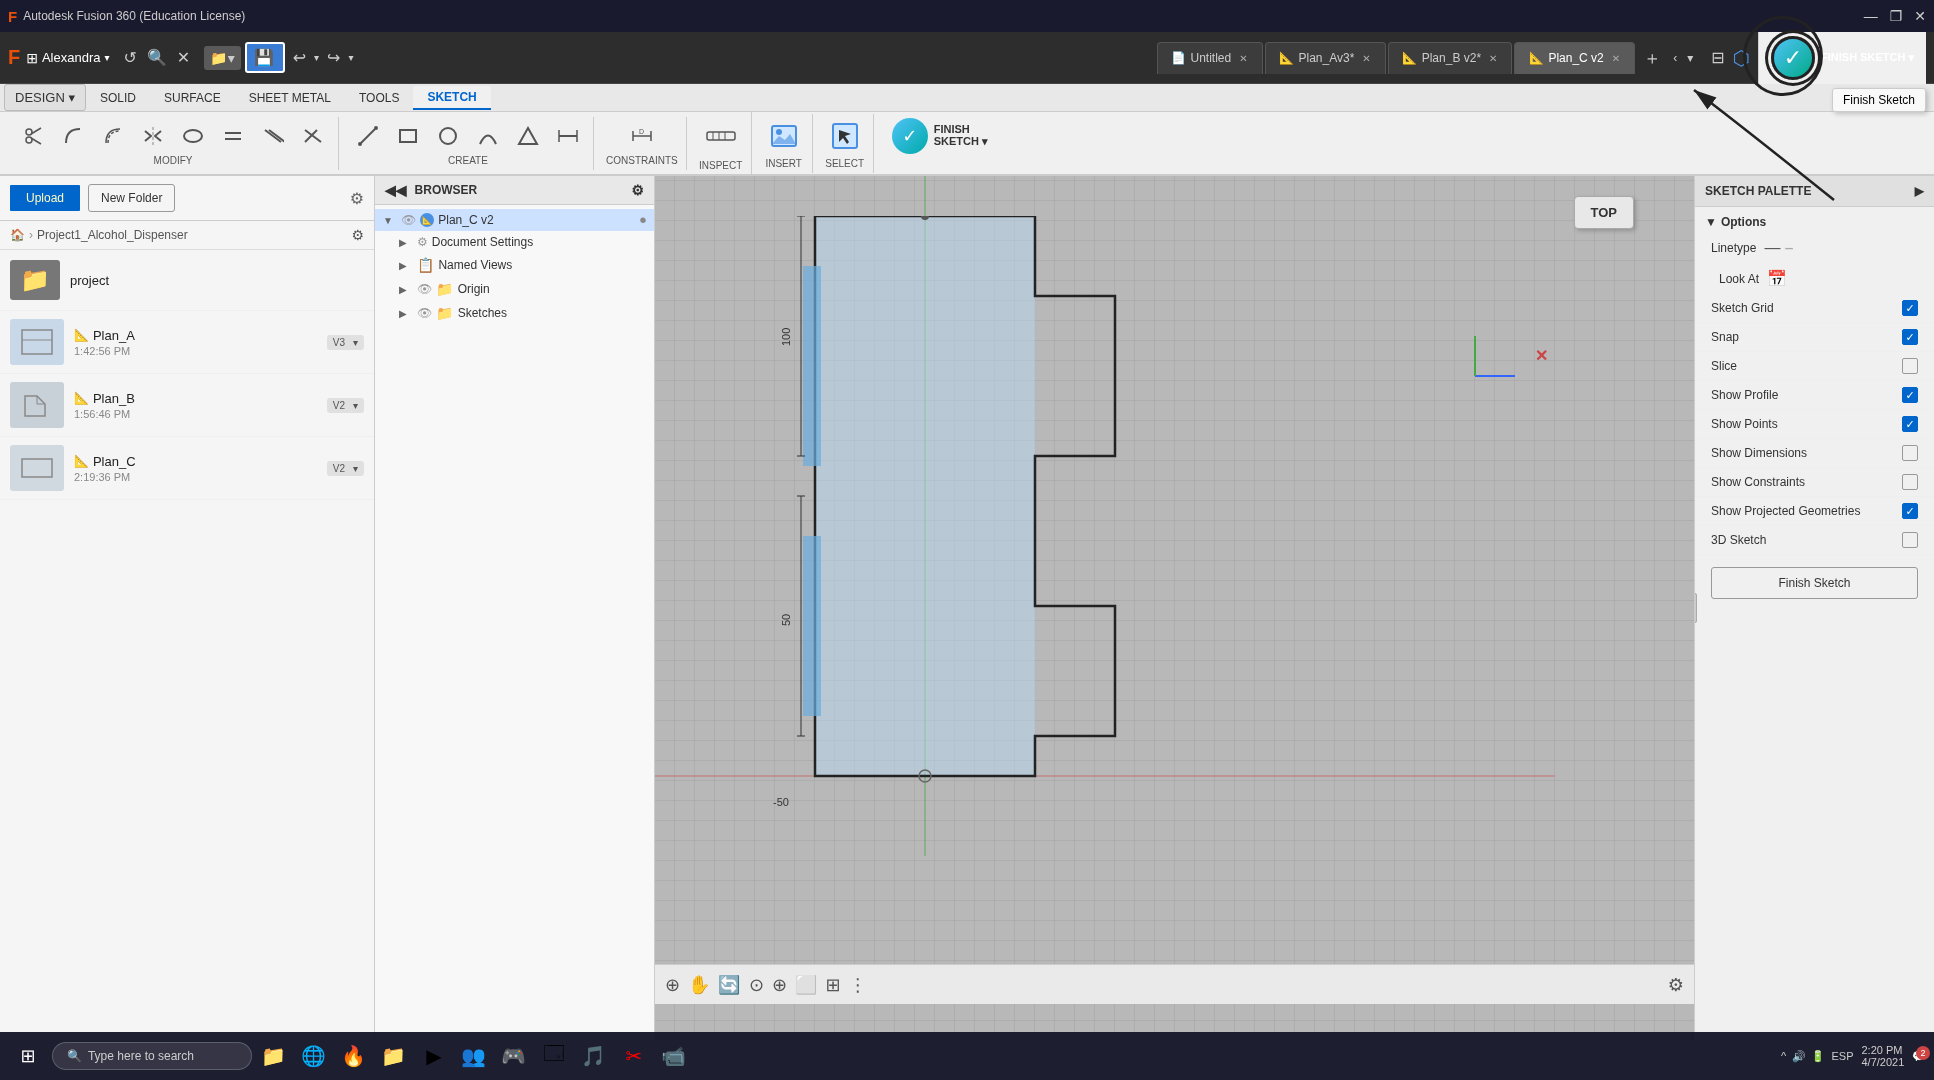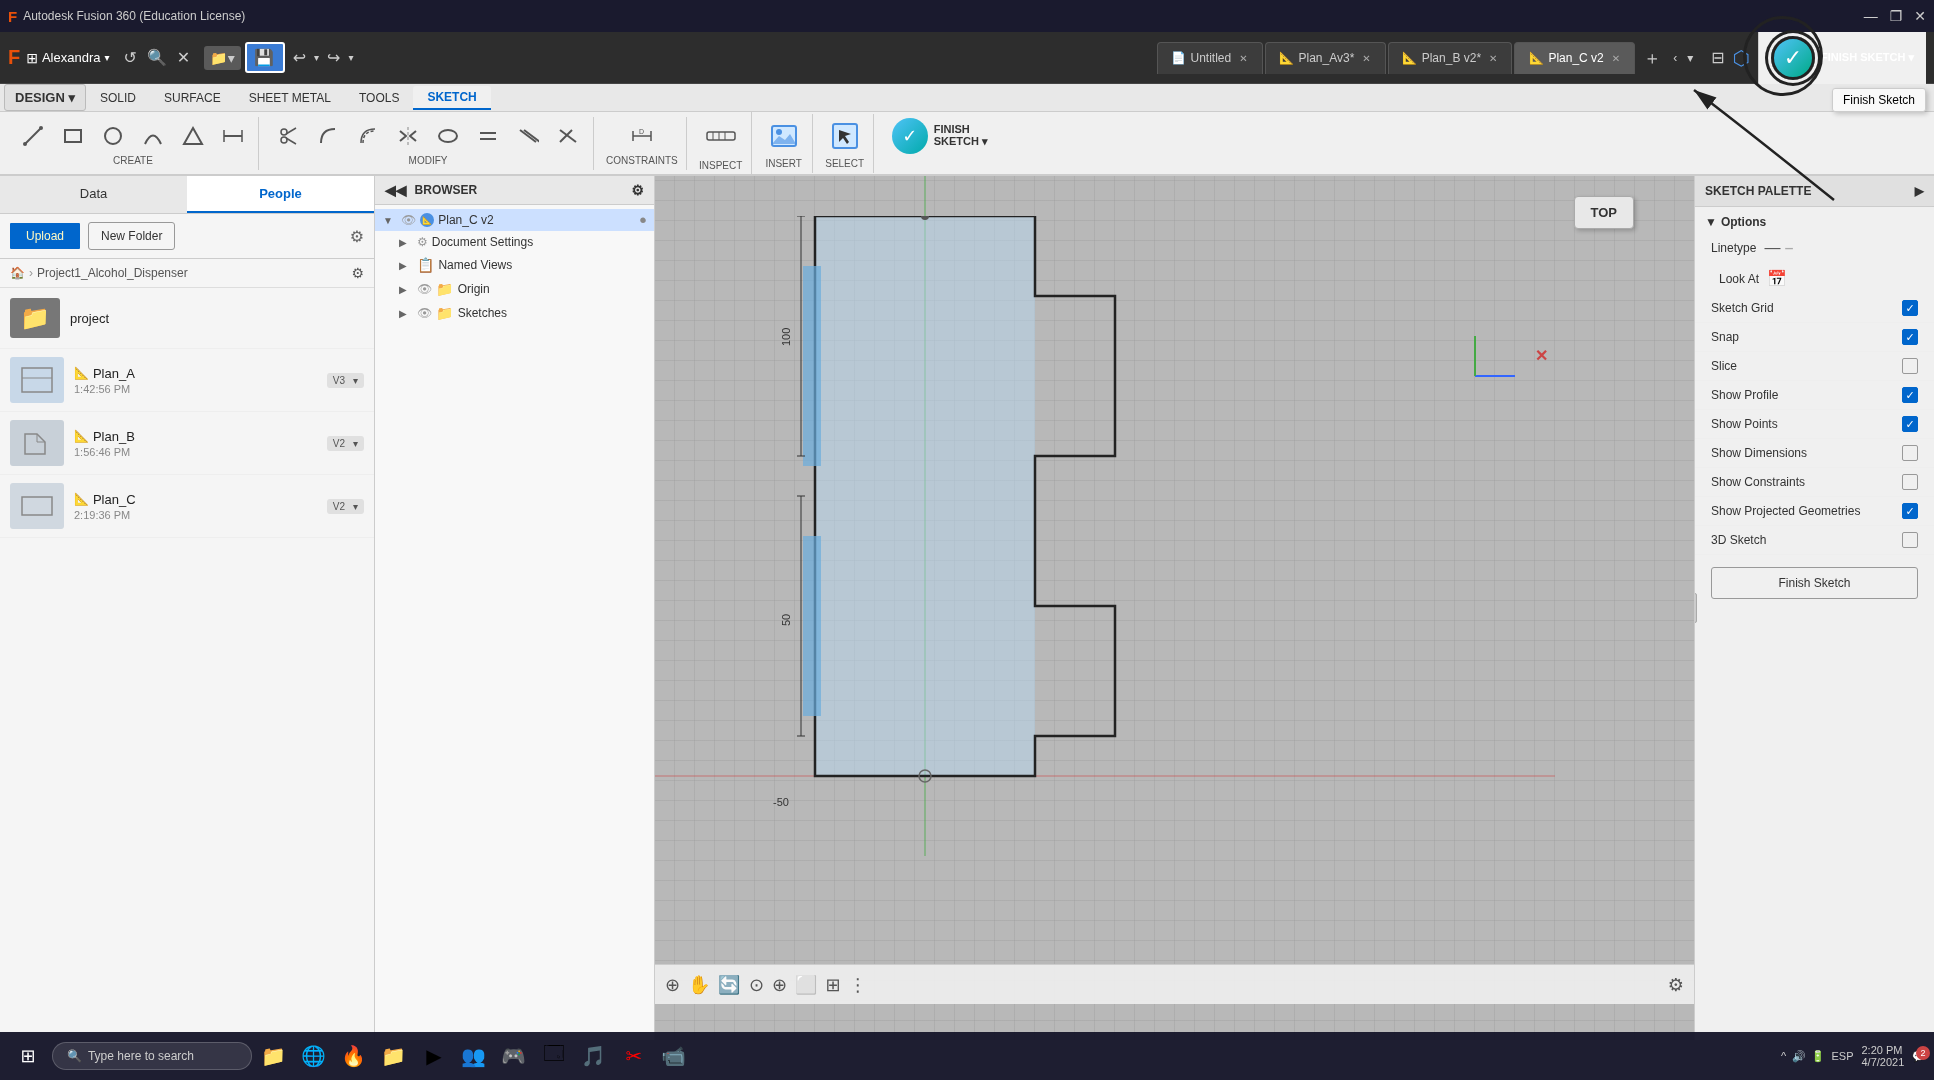--- a/index.html
+++ b/index.html
@@ -440,21 +440,21 @@
 
     
     .design-btn {
       display: flex; align-items: center; gap: 4px;
       background: #e0e0e0;
       border: 1px solid #bbb;
       border-radius: 3px;
       padding: 5px 10px;
       cursor: pointer;
       font-size: 13px;
-      font-weight: 700;
+      font-weight: 400;
       color: #333;
     }
 
     .sketch-palette-collapse {
       position: absolute;
       left: -12px; top: 50%;
       transform: translateY(-50%);
       background: #ccc;
       border: 1px solid #aaa;
       border-radius: 2px;
@@ -600,60 +600,20 @@
     <span>SKETCH</span>
   </div>
 </div>
 
 <div id="ribbon">
 
   <div class="ribbon-section">
     <div class="ribbon-tools">
       <div class="ribbon-btn">
         <svg width="22" height="22" viewBox="0 0 22 22">
-          <path d="M3 19 L19 3" stroke="#555" stroke-width="2" fill="none"></path>
-          <circle cx="3" cy="19" r="2" fill="#555"></circle>
-          <circle cx="19" cy="3" r="2" fill="#555"></circle>
-        </svg>
-      </div>
-      <div class="ribbon-btn">
-        <svg width="22" height="22" viewBox="0 0 22 22">
-          <rect x="3" y="5" width="16" height="12" stroke="#555" stroke-width="2" fill="none"></rect>
-        </svg>
-      </div>
-      <div class="ribbon-btn">
-        <svg width="22" height="22" viewBox="0 0 22 22">
-          <circle cx="11" cy="11" r="8" stroke="#555" stroke-width="2" fill="none"></circle>
-        </svg>
-      </div>
-      <div class="ribbon-btn">
-        <svg width="22" height="22" viewBox="0 0 22 22">
-          <path d="M3 19 Q11 2 19 19" stroke="#555" stroke-width="2" fill="none"></path>
-        </svg>
-      </div>
-      <div class="ribbon-btn">
-        <svg width="22" height="22" viewBox="0 0 22 22">
-          <polygon points="11,3 20,19 2,19" stroke="#555" stroke-width="2" fill="none"></polygon>
-        </svg>
-      </div>
-      <div class="ribbon-btn">
-        <svg width="22" height="22" viewBox="0 0 22 22">
-          <line x1="2" y1="11" x2="20" y2="11" stroke="#555" stroke-width="2"></line>
-          <line x1="2" y1="5" x2="2" y2="17" stroke="#555" stroke-width="1.5"></line>
-          <line x1="20" y1="5" x2="20" y2="17" stroke="#555" stroke-width="1.5"></line>
-        </svg>
-      </div>
-    </div>
-    <div class="ribbon-section-label">CREATE</div>
-  </div>
-
-  <div class="ribbon-section">
-    <div class="ribbon-tools">
-      <div class="ribbon-btn">
-        <svg width="22" height="22" viewBox="0 0 22 22">
           <circle cx="7" cy="7" r="3" stroke="#555" stroke-width="1.5" fill="none"></circle>
           <circle cx="7" cy="15" r="3" stroke="#555" stroke-width="1.5" fill="none"></circle>
           <line x1="9" y1="9" x2="19" y2="3" stroke="#555" stroke-width="1.5"></line>
           <line x1="9" y1="13" x2="19" y2="19" stroke="#555" stroke-width="1.5"></line>
         </svg>
       </div>
       <div class="ribbon-btn">
         <svg width="22" height="22" viewBox="0 0 22 22">
           <path d="M4 18 Q4 4 18 4" stroke="#555" stroke-width="2" fill="none"></path>
         </svg>
@@ -689,20 +649,60 @@
         </svg>
       </div>
       <div class="ribbon-btn">
         <svg width="22" height="22" viewBox="0 0 22 22">
           <line x1="3" y1="5" x2="19" y2="17" stroke="#555" stroke-width="2"></line>
           <line x1="15" y1="5" x2="3" y2="17" stroke="#555" stroke-width="2"></line>
         </svg>
       </div>
     </div>
     <div class="ribbon-section-label">MODIFY</div>
+  </div>
+
+  <div class="ribbon-section">
+    <div class="ribbon-tools">
+      <div class="ribbon-btn">
+        <svg width="22" height="22" viewBox="0 0 22 22">
+          <path d="M3 19 L19 3" stroke="#555" stroke-width="2" fill="none"></path>
+          <circle cx="3" cy="19" r="2" fill="#555"></circle>
+          <circle cx="19" cy="3" r="2" fill="#555"></circle>
+        </svg>
+      </div>
+      <div class="ribbon-btn">
+        <svg width="22" height="22" viewBox="0 0 22 22">
+          <rect x="3" y="5" width="16" height="12" stroke="#555" stroke-width="2" fill="none"></rect>
+        </svg>
+      </div>
+      <div class="ribbon-btn">
+        <svg width="22" height="22" viewBox="0 0 22 22">
+          <circle cx="11" cy="11" r="8" stroke="#555" stroke-width="2" fill="none"></circle>
+        </svg>
+      </div>
+      <div class="ribbon-btn">
+        <svg width="22" height="22" viewBox="0 0 22 22">
+          <path d="M3 19 Q11 2 19 19" stroke="#555" stroke-width="2" fill="none"></path>
+        </svg>
+      </div>
+      <div class="ribbon-btn">
+        <svg width="22" height="22" viewBox="0 0 22 22">
+          <polygon points="11,3 20,19 2,19" stroke="#555" stroke-width="2" fill="none"></polygon>
+        </svg>
+      </div>
+      <div class="ribbon-btn">
+        <svg width="22" height="22" viewBox="0 0 22 22">
+          <line x1="2" y1="11" x2="20" y2="11" stroke="#555" stroke-width="2"></line>
+          <line x1="2" y1="5" x2="2" y2="17" stroke="#555" stroke-width="1.5"></line>
+          <line x1="20" y1="5" x2="20" y2="17" stroke="#555" stroke-width="1.5"></line>
+        </svg>
+      </div>
+    </div>
+    <div class="ribbon-section-label">CREATE</div>
   </div>
 
   <div class="ribbon-section">
     <div class="ribbon-tools">
       <div class="ribbon-btn">
         <svg width="22" height="22" viewBox="0 0 22 22">
           <line x1="2" y1="11" x2="20" y2="11" stroke="#555" stroke-width="1.5"></line>
           <line x1="2" y1="6" x2="2" y2="16" stroke="#555" stroke-width="1.5"></line>
           <line x1="20" y1="6" x2="20" y2="16" stroke="#555" stroke-width="1.5"></line>
           <text x="8" y="9" font-size="7" fill="#555">D</text>
@@ -758,28 +758,20 @@
         <div style="font-size:11px;color:#333;font-weight:bold;">FINISH<br>SKETCH ▾</div>
       </div>
     </div>
     <div class="ribbon-section-label" style="visibility:hidden;">.</div>
   </div>
 </div>
 
 <div id="main-layout">
 
   <div id="sidebar">
-    <div class="sidebar-tabs">
-      <div class="sidebar-tab">
-        <span>Data</span>
-      </div>
-      <div class="sidebar-tab active">
-        <span>People</span>
-      </div>
-    </div>
     <div class="sidebar-controls">
       <button class="btn-upload">Upload</button>
       <button class="btn-new-folder">New Folder</button>
       <span class="sidebar-gear">⚙</span>
     </div>
     <div class="breadcrumb">
       <span class="crumb">🏠</span>
       <span class="sep">›</span>
       <span class="crumb">Project1_Alcohol_Dispenser</span>
       <span style="margin-left:auto;font-size:14px;cursor:pointer;">⚙</span>

